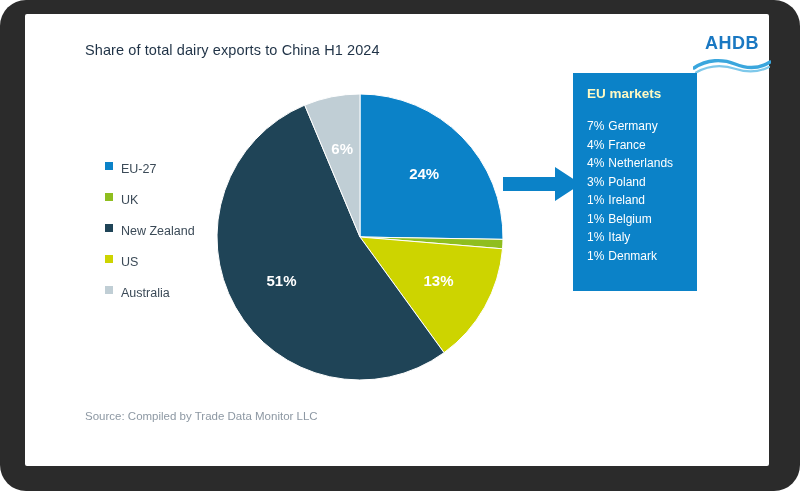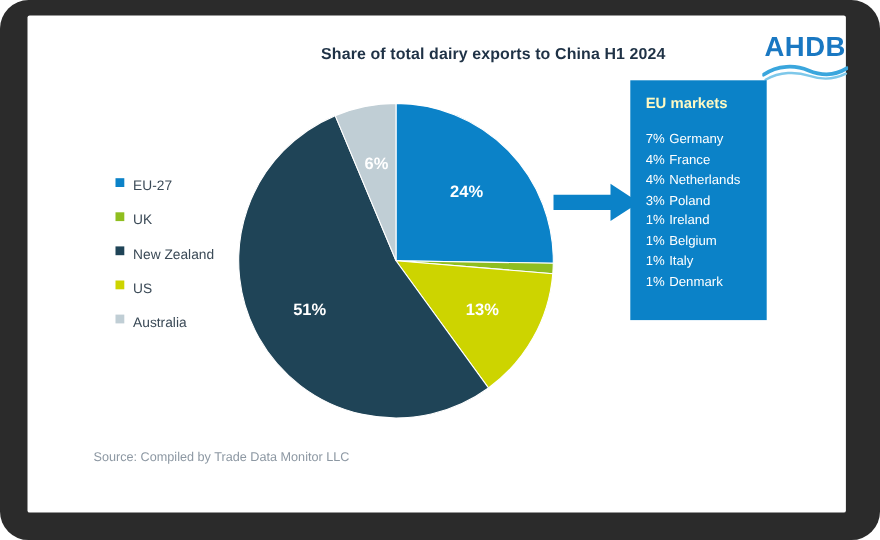--- a/index.html
+++ b/index.html
@@ -34,40 +34,40 @@
   #logo {
     position: absolute;
     left: 666px; top: 16px;
     width: 82px; height: 46px;
   }
   #logo-text {
     position: absolute;
     left: 0; top: 0;
     width: 82px;
     text-align: center;
-    font-size: 25px;
+    font-size: 18px;
     font-weight: bold;
     letter-spacing: 0.5px;
     color: #1a78c2;
     line-height: 27px;
   }
   #logo-wave {
     position: absolute;
     left: 2px; top: 26px;
     width: 78px; height: 18px;
   }
 
   
   #chart-title {
     position: absolute;
     left: 60px; top: 28px;
     width: 520px;
-    text-align: right;
+    text-align: left;
     font-size: 14.5px;
-    font-weight: bold;
+    font-weight: normal;
     color: #1f3246;
     letter-spacing: 0.1px;
   }
 
   
   #legend {
     position: absolute;
     left: 80px; top: 148px;
     width: 125px;
   }

